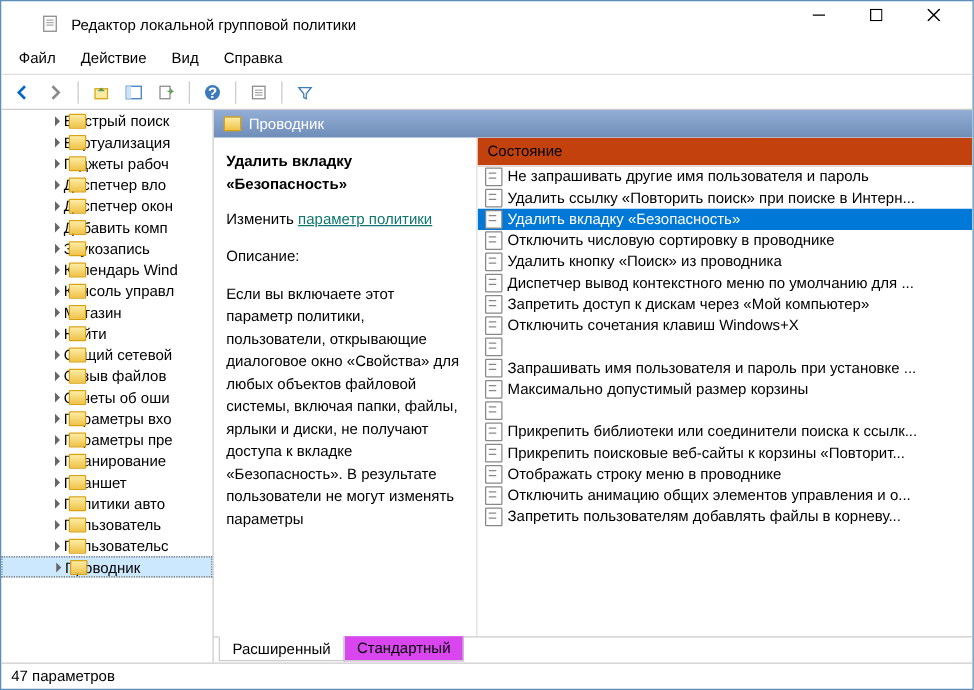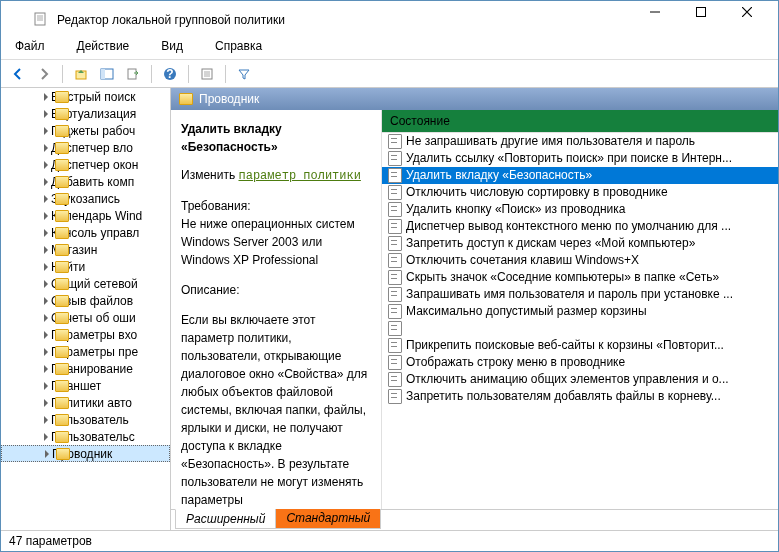--- a/index.html
+++ b/index.html
@@ -2,51 +2,51 @@
 <html><head>
 <meta charset="utf-8">
 <style>
 * { margin: 0; padding: 0; box-sizing: border-box; font-family: 'Segoe UI', Tahoma, sans-serif; font-size: 12px; }
 body { background: #fff; border: 1px solid #5b8fb9; width: 779px; height: 552px; display: flex; flex-direction: column; overflow: hidden; }
 .titlebar { display: flex; align-items: flex-end; padding: 6px 8px; height: 32px; margin-left: 24px; }
 .titlebar-icon { width: 16px; height: 16px; margin-right: 8px; }
 .titlebar-text { flex: 1; }
 .window-controls { display: flex; gap: 0; }
 .win-btn { width: 46px; height: 30px; display: flex; align-items: center; justify-content: center; cursor: default; }
-.menubar { display: flex; padding: 2px 4px; gap: 12px; border-bottom: 1px solid #ddd; }
+.menubar { display: flex; padding: 2px 4px; gap: 0; border-bottom: 1px solid #ddd; }
 .menuitem { padding: 4px 10px; }
 .toolbar { display: flex; align-items: center; padding: 3px 6px; gap: 4px; border-bottom: 1px solid #ccc; height: 28px; }
 .tb-btn { width: 22px; height: 22px; display: flex; align-items: center; justify-content: center; border: 1px solid transparent; }
 .tb-sep { width: 1px; height: 18px; background: #ccc; margin: 0 3px; }
 .main { flex: 1; display: flex; overflow: hidden; }
 .sidebar { width: 170px; overflow-y: auto; overflow-x: hidden; border-right: 1px solid #ccc; }
 .tree-item { display: flex; align-items: center; padding: 1px 4px 1px 28px; white-space: nowrap; position: relative; height: 17px; }
 .tree-item.selected { background: #cce8ff; border: 1px dotted #666; }
 .folder-icon { width: 14px; height: 12px; background: linear-gradient(#fceca3, #efc34a); border-radius: 1px; position: absolute; left: 32px; border: 1px solid #dba20f; }
 .tree-item > span { margin-left: 22px; }
 .expander { position: absolute; left: 18px; width: 10px; height: 10px; display: flex; align-items: center; justify-content: center; }
 .expander::before { content: ''; display: block; width: 0; height: 0; border-left: 4px solid #666; border-top: 4px solid transparent; border-bottom: 4px solid transparent; }
 .content { flex: 1; display: flex; flex-direction: column; overflow: hidden; }
 .content-header { background: linear-gradient(#93aed5, #6e8db8); color: #fff; padding: 4px 8px; display: flex; align-items: center; gap: 6px; }
 .hdr-folder { width: 14px; height: 12px; background: linear-gradient(#fceca3, #efc34a); border: 1px solid #dba20f; border-radius: 1px; }
 .content-body { flex: 1; display: flex; overflow: hidden; }
 .desc-pane { width: 210px; padding: 10px; overflow-y: auto; line-height: 1.5; }
 .desc-title { font-weight: bold; margin-bottom: 10px; }
-.desc-link { color: #4d7c0f; text-decoration: underline; font-family: Liberation Mono, monospace; }
+.desc-link { color: #0f766e; text-decoration: underline; }
 .desc-section { margin-top: 12px; }
 .list-pane { flex: 1; display: flex; flex-direction: column; border-left: 1px solid #e0e0e0; overflow: hidden; }
-.list-header { padding: 4px 8px; border-bottom: 1px solid #e0e0e0; font-weight: normal; background: #15803d; }
+.list-header { padding: 4px 8px; border-bottom: 1px solid #e0e0e0; font-weight: normal; background: #c2410c; }
 .list-body { flex: 1; overflow-y: auto; }
 .list-item { display: flex; align-items: flex-start; padding: 1px 6px; white-space: nowrap; height: 17px; overflow: hidden; text-overflow: ellipsis; }
 .list-item.selected { background: #0078d7; color: #fff; }
 .li-icon { width: 14px; height: 14px; margin-right: 4px; flex-shrink: 0; position: relative; }
 .li-icon::before { content: ''; position: absolute; width: 12px; height: 13px; border: 1px solid #888; background: #fff; border-radius: 1px; }
 .li-icon::after { content: ''; position: absolute; width: 6px; height: 3px; border-top: 1px solid #888; border-bottom: 1px solid #888; left: 3px; top: 4px; }
-.tabs { display: flex; border-top: 1px solid #ccc; padding-left: 4px; font-style: italic; }
-.tab { padding: 2px 10px; border: 1px solid #ccc; border-top: none; background: #f97316; margin-right: -1px; position: relative; top: -1px; }
+.tabs { display: flex; border-top: 1px solid #ccc; padding-left: 4px; }
+.tab { padding: 2px 10px; border: 1px solid #ccc; border-top: none; background: #d946ef; margin-right: -1px; position: relative; top: -1px; }
 .tab.active { background: #fff; border-top: 1px solid #fff; }
 .statusbar { padding: 3px 8px; border-top: 1px solid #ccc; }
 svg { display: block; }
 </style>
 </head>
 <body>
 
 <div class="titlebar">
   <span class="titlebar-icon">
     <svg width="16" height="16">
@@ -252,24 +252,20 @@
       <span>Проводник</span>
     </div>
     <div class="content-body">
       <div class="desc-pane">
         <div class="desc-title">Удалить вкладку «Безопасность»</div>
         <div>
           <span>Изменить</span>
           <a href="#" class="desc-link">параметр политики</a>
         </div>
         <div class="desc-section">
-          <div>Требования:</div>
-          <div>Не ниже операционных систем Windows Server 2003 или Windows XP Professional</div>
-        </div>
-        <div class="desc-section">
           <div>Описание:</div>
         </div>
         <div class="desc-section">Если вы включаете этот параметр политики, пользователи, открывающие диалоговое окно «Свойства» для любых объектов файловой системы, включая папки, файлы, ярлыки и диски, не получают доступа к вкладке «Безопасность». В результате пользователи не могут изменять параметры</div>
       </div>
       <div class="list-pane">
         <div class="list-header">Состояние</div>
         <div class="list-body" id="list-body">
             <div class="list-item">
               <span class="li-icon"></span>
               <span>Не запрашивать другие имя пользователя и пароль</span>
@@ -297,32 +293,35 @@
             <div class="list-item">
               <span class="li-icon"></span>
               <span>Запретить доступ к дискам через «Мой компьютер»</span>
             </div>
             <div class="list-item">
               <span class="li-icon"></span>
               <span>Отключить сочетания клавиш Windows+X</span>
             </div>
             <div class="list-item">
               <span class="li-icon"></span>
-              <span>Скрыть значок «Соседние компьютеры» в папке «Сеть»</span>
             </div>
             <div class="list-item">
               <span class="li-icon"></span>
               <span>Запрашивать имя пользователя и пароль при установке ...</span>
             </div>
             <div class="list-item">
               <span class="li-icon"></span>
               <span>Максимально допустимый размер корзины</span>
             </div>
             <div class="list-item">
               <span class="li-icon"></span>
+            </div>
+            <div class="list-item">
+              <span class="li-icon"></span>
+              <span>Прикрепить библиотеки или соединители поиска к ссылк...</span>
             </div>
             <div class="list-item">
               <span class="li-icon"></span>
               <span>Прикрепить поисковые веб-сайты к корзины «Повторит...</span>
             </div>
             <div class="list-item">
               <span class="li-icon"></span>
               <span>Отображать строку меню в проводнике</span>
             </div>
             <div class="list-item">

